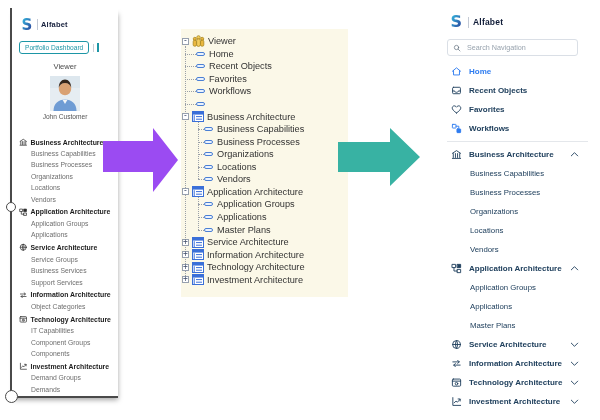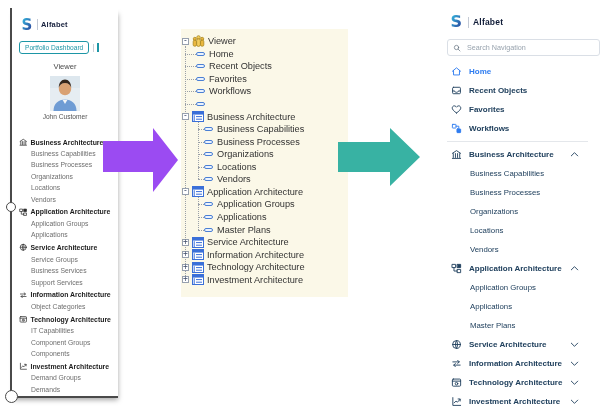--- a/index.html
+++ b/index.html
@@ -50,21 +50,21 @@
   .t-win{flex:none;margin-right:3px;width:12px;height:11px}
   .t-viewer{flex:none;margin-right:3px;width:13px;height:12px}
   .t-vline{position:absolute;width:0;border-left:1px dotted #9aa0a8}
   .t-hline{position:absolute;height:0;border-top:1px dotted #9aa0a8}
 
   
   .modern{position:absolute;left:443px;top:6px;width:157px;height:410px;background:#fff}
   .md-logo{display:flex;align-items:center;gap:4px;margin:8px 0 0 7px}
   .md-logo .logo-s{width:14px;height:16px}
   .md-brand{font-size:8.5px;font-weight:bold;color:#101c38;letter-spacing:.2px}
-  .md-search{display:flex;align-items:center;gap:4px;margin:9px 0 0 4px;width:153px;height:17px;
+  .md-search{display:flex;align-items:center;gap:4px;margin:9px 0 0 4px;width:131px;height:17px;
     border:1px solid #dadfe6;border-radius:3px;padding:0 5px;box-sizing:border-box}
   .md-search .ic{width:8px;height:8px;color:#5a6a78;flex:none}
   .md-search input{border:none;outline:none;flex:1;font-size:7.2px;color:#333;
     font-family:"Liberation Sans",sans-serif;min-width:0;background:transparent}
   .md-search input::placeholder{color:#98a3ae}
   .md-nav{margin-top:6px;position:relative}
   .md-row{display:flex;align-items:center;height:19px;padding-left:8px;position:relative;cursor:pointer}
   .md-row .ic{width:11px;height:11px;color:#21415e;flex:none;margin-right:7px}
   .md-label{font-size:8px;font-weight:600;color:#21415e;white-space:nowrap}
   .md-row.active .ic,.md-row.active .md-label{color:#2e7cf0}

